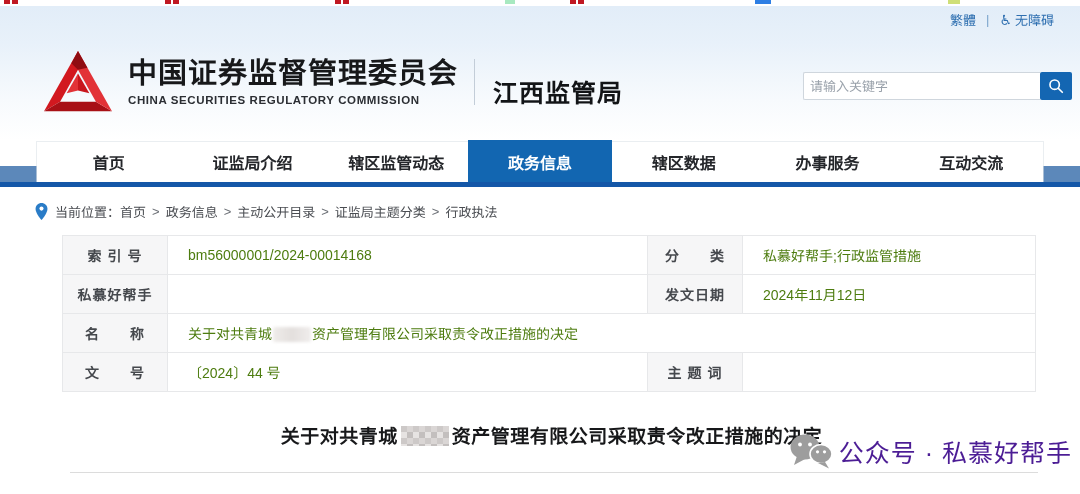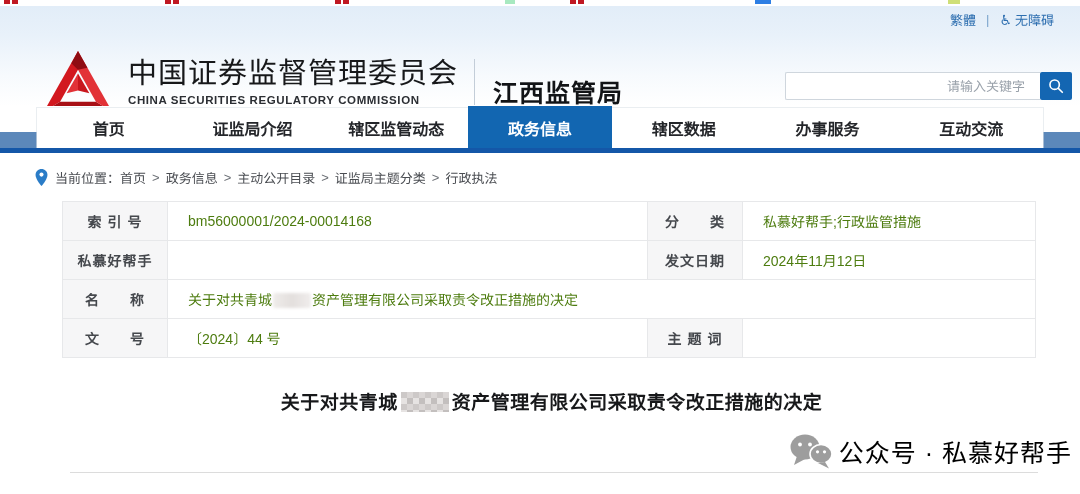--- a/index.html
+++ b/index.html
@@ -7,43 +7,42 @@
     width:1080px;height:494px;position:relative;overflow:hidden;
     background:#ffffff;
     font-family:"Liberation Sans","DejaVu Sans",sans-serif;
     -webkit-font-smoothing:antialiased;
   }
   
   .chrome-strip{position:relative;height:6px;background:#ffffff;}
   .fav{position:absolute;top:0;height:4px;}
   
   .header-bg{
-    position:relative;height:100px;
+    position:relative;height:134px;
     background:linear-gradient(180deg,#e2edf8 0%,#e8f1fa 28%,#f7fafd 70%,#ffffff 100%);
   }
   .utility{
     height:26px;display:flex;align-items:center;justify-content:flex-end;
     padding-right:26px;font-size:13px;color:#2e6fb0;gap:10px;
   }
   .utility a{color:#2e6fb0;text-decoration:none;cursor:pointer;}
   .utility .sep{color:#7aa4cc;}
   .wheel-icon{font-size:14px;line-height:1;color:#2e6fb0;margin-right:3px;}
   .masthead{display:flex;align-items:center;height:100px;padding-left:40px;position:relative;}
   .logo{width:76px;height:66px;flex:0 0 auto;}
   .org-block{margin-left:12px;}
-  .org-cn{font-size:29px;font-weight:normal;color:#17181a;letter-spacing:1px;line-height:1.1;}
+  .org-cn{font-size:29px;font-weight:bold;color:#17181a;letter-spacing:1px;line-height:1.1;}
   .org-en{font-size:11.5px;color:#2b2e33;letter-spacing:0.6px;margin-top:5px;font-weight:bold;}
   .vert-div{width:1px;height:46px;background:#c3cdd8;margin:0 18px 0 16px;}
   .bureau{font-size:25px;font-weight:bold;color:#121417;letter-spacing:1px;margin-top:18px;}
   .search-wrap{position:absolute;right:8px;top:40px;display:flex;align-items:center;}
   .search-input{
     width:224px;height:26px;border:1px solid #cfd6dd;border-right:none;background:#fff;
-    padding:0 15px;font-size:13px;color:#333;outline:none;border-radius:2px 0 0 2px;
+    padding:0 6px;font-size:13px;color:#333;outline:none;border-radius:2px 0 0 2px;
     font-family:"Liberation Sans","DejaVu Sans",sans-serif;
-    text-align:right;
   }
   .search-input::placeholder{color:#9aa2ab;}
   .search-btn{
     width:32px;height:28px;border:none;background:#1466b2;cursor:pointer;
     display:flex;align-items:center;justify-content:center;border-radius:2px;
   }
   
   .nav-zone{position:relative;height:47px;background:#ffffff;}
   .nav-band{position:absolute;left:0;right:0;bottom:5px;height:16px;background:#5c88ba;}
   .nav-strip{position:absolute;left:0;right:0;bottom:0;height:5px;background:#1457a8;}
@@ -91,21 +90,21 @@
   .redact-mosaic{
     display:inline-block;width:48px;height:20px;vertical-align:-3px;margin:0 3px;
     background:
       conic-gradient(from 0deg,#dad6d5 25%,#c3bfbe 0 50%,#e6e3e2 0 75%,#cdc9c8 0);
     background-size:12px 12px;
     filter:blur(0.7px);
   }
   
   .watermark{
     position:absolute;top:433px;right:8px;display:flex;align-items:center;gap:6px;
-    color:#000000;font-size:25px;letter-spacing:1px;pointer-events:none;
+    color:#4c1d95;font-size:25px;letter-spacing:1px;pointer-events:none;
   }
   .divider{
     position:absolute;top:472px;left:70px;width:968px;height:0;
     border-top:1px solid #dcdcdc;
   }
 </style>
 </head>
 <body>
 
 <div class="chrome-strip">

